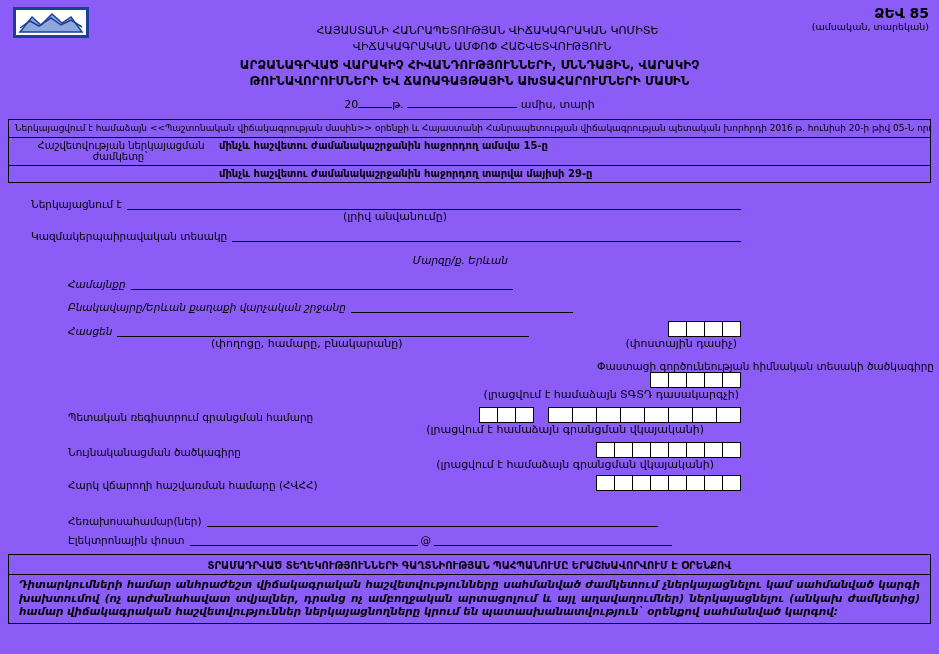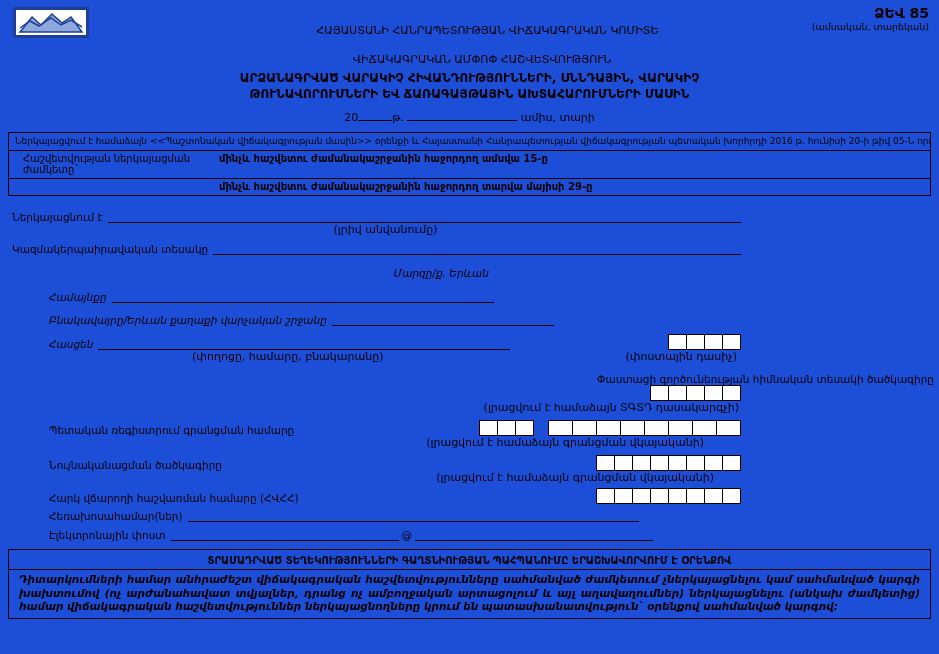--- a/index.html
+++ b/index.html
@@ -1,64 +1,64 @@
 <!DOCTYPE html>
 <html><head>
 <meta charset="utf-8">
 <style>
   * { margin:0; padding:0; box-sizing:border-box; }
   html,body { background:#fff; }
   .page {
-    width:939px; height:654px; position:relative; background:#1d4ed8;
+    width:939px; height:654px; position:relative; background:#8b5cf6;
     font-family:"DejaVu Sans", sans-serif; color:#000; overflow:hidden;
   }
   
   .logo { position:absolute; left:13px; top:7px; }
   .code-block { position:absolute; right:10px; top:5px; text-align:right; }
   .form-code { font-size:14px; font-weight:bold; }
   .periodicity { font-size:9.5px; }
   .head { text-align:center; padding-top:24px; }
   .head-line1 { font-size:11px;margin-left:36px; }
-  .head-line2 { font-size:11px; margin-top:16px;padding-left:25px; }
+  .head-line2 { font-size:11px; margin-top:3px;padding-left:25px; }
   .head-title  { font-size:12px; font-weight:bold; margin-top:5px; line-height:15px; }
   .head-title2 { margin-top:1px; }
   .date-line { font-size:11px; margin-top:7px; }
   .u { display:inline-block; border-bottom:1px solid #000; height:12px; vertical-align:baseline; }
   .u-year { width:34px; }
   .u-month { width:110px; }
   
   .legal-box { margin:8px 8px 0; border:1px solid #000; padding:3px 6px 4px; font-size:9px; white-space:nowrap; overflow:hidden; }
   .deadline-box { margin:0 8px; border:1px solid #000; border-top:none; font-size:10px; }
   .dl-row { display:flex; padding:2px 6px 3px 14px; }
   .dl-row1 { border-bottom:1px solid #000; }
-  .dl-label { width:196px; flex:none; }
+  .dl-label { width:196px; flex:none;text-align:center; }
   .dl-value { font-weight:bold; }
   
-  .body { padding:6px 0 0 12px; font-size:10.5px; }
+  .body { padding:6px 0 0 31px; font-size:10.5px; }
   .frow { display:flex; align-items:flex-end; }
   .lbl { white-space:nowrap; padding-right:5px; }
   .italic { font-style:italic; }
   .bold-row { font-weight:bold; }
   .uline { border-bottom:1px solid #000; height:13px; display:inline-block; }
   .fl { flex:1; }
   .grow { flex:1; margin-right:198px; }
   .ind { margin-left:37px; }
   .w445 { width:445px; }
   .w505 { width:505px; }
   .w590 { width:590px; }
   .hint { font-size:11px; }
   .hints-row { position:relative; height:11px; }
   .hint-line { height:11px; }
   .cellgroup { display:flex; align-items:flex-end; }
   .cell { width:19px; height:16px; border:1px solid #000; margin-left:-1px; background:#fff; flex:none; }
   .cellgroup .cell:first-child { margin-left:0; }
   .wide .cell { width:25px; }
   .right198 { margin-left:auto; margin-right:198px; }
   .mt8 { margin-top:8px; } .mt10 { margin-top:10px; } .mt12 { margin-top:12px;flex-direction:column; }
-  .mt6 { margin-top:6px; } .mt5 { margin-top:5px; }
+  .mt6 { margin-top:6px; } .mt5 { margin-top:23px; }
   
   .conf-strip { margin:8px 8px 0; border:1px solid #000; text-align:center; font-weight:bold; font-size:10px; padding:5px 0 3px; }
   .liability { margin:0 8px; border:1px solid #000; border-top:none; font-weight:bold; font-style:italic; font-size:10.5px; line-height:13.5px; padding:3px 10px 4px; text-align:justify; }
 </style>
 </head>
 <body>
 
 <div class="page">
 
   <div class="logo">

